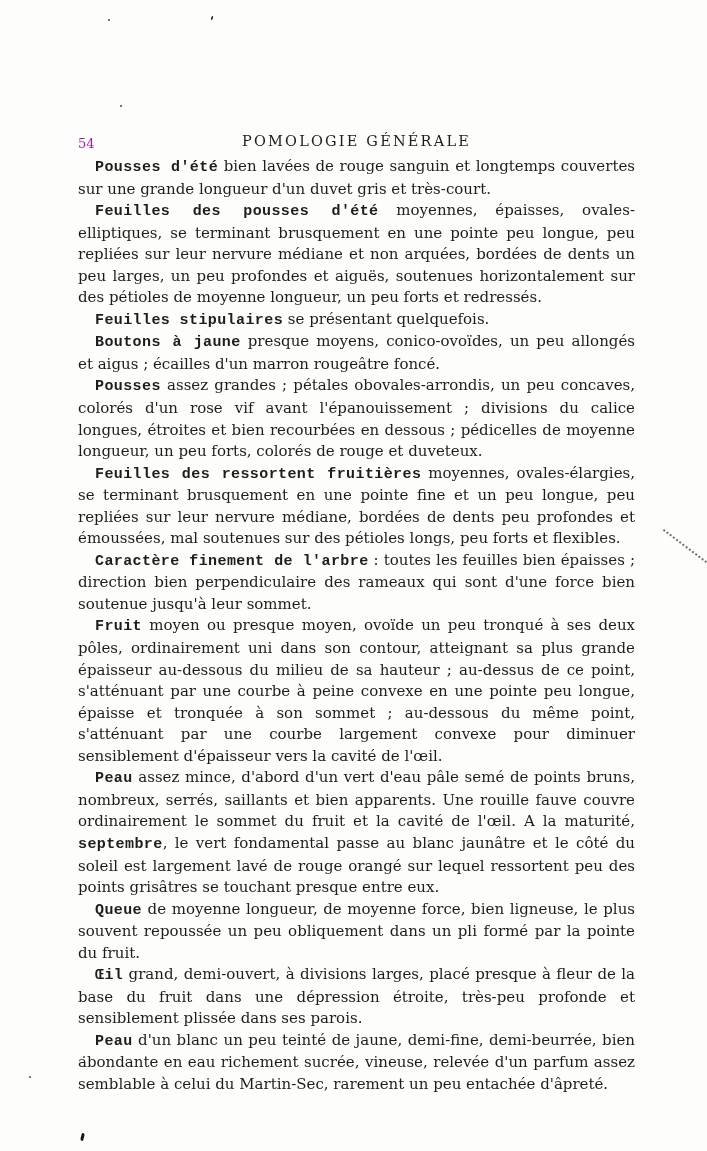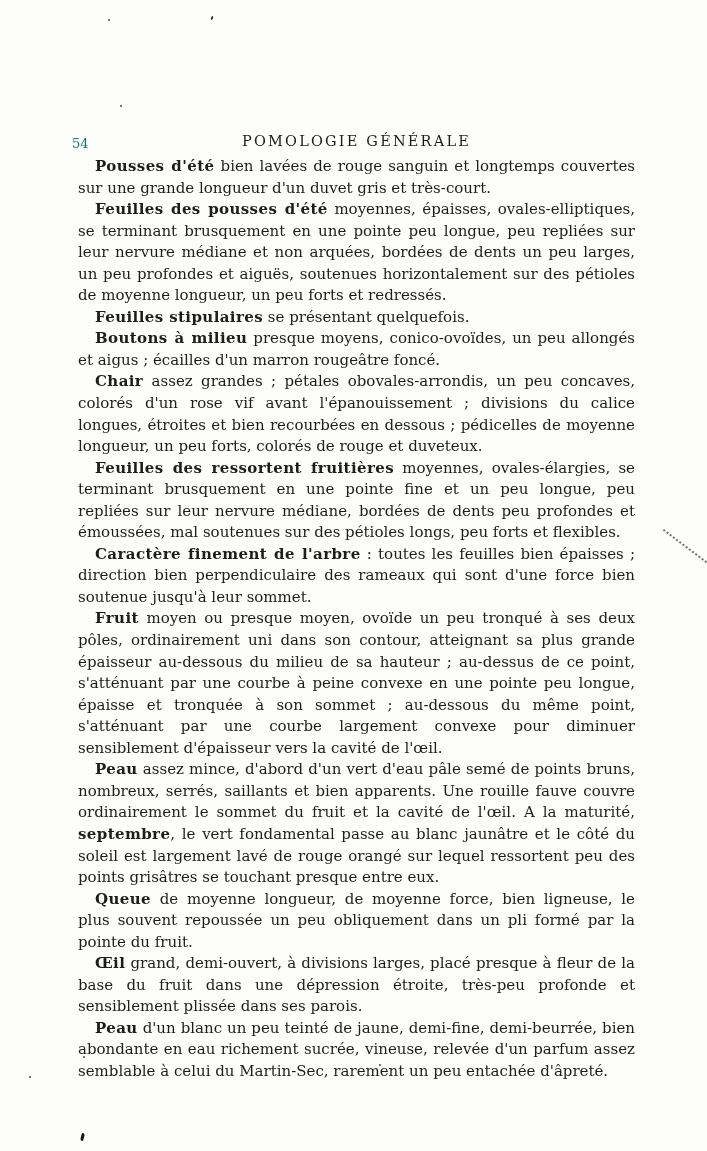--- a/index.html
+++ b/index.html
@@ -8,23 +8,23 @@
     background: #fdfdfc;
     position: relative;
     overflow: hidden;
     font-family: "DejaVu Serif", "Liberation Serif", serif;
   }
   .page {
     position: absolute; inset: 0;
   }
   .page-number {
     position: absolute;
-    left: 72px; top: 136px;
+    left: 78px; top: 136px;
     font-size: 13px;
-    color: #0f766e;
+    color: #a21caf;
   }
   .header-title {
     position: absolute;
     left: 78px; top: 133px; width: 557px;
     text-align: center;
     font-size: 14.5px;
     letter-spacing: 2.2px;
     color: #1d1d1d;
     white-space: nowrap;
   }
@@ -36,20 +36,21 @@
     text-align: justify;
     color: #1d1d1d;
   }
   .para {
     margin: 0;
     text-indent: 17px;
   }
   .lead {
     font-weight: bold;
     letter-spacing: 0.4px;
+    font-family: Liberation Mono, monospace;
   }
   
   .scratch {
     position: absolute;
     left: 664px; top: 529px;
     width: 54px; height: 0;
     border-top: 2px dotted #6f6f6f;
     transform: rotate(37deg);
     transform-origin: left top;
   }
@@ -79,22 +80,22 @@
 <div class="page">
 
   <div class="page-number">54</div>
 
   <div class="header-title">POMOLOGIE GÉNÉRALE</div>
 
   <div class="text-block">
       <p class="para"><span class="lead">Pousses d'été</span><span class="body-text"> bien lavées de rouge sanguin et longtemps couvertes sur une grande longueur d'un duvet gris et très-court.</span></p>
       <p class="para"><span class="lead">Feuilles des pousses d'été</span><span class="body-text"> moyennes, épaisses, ovales-elliptiques, se terminant brusquement en une pointe peu longue, peu repliées sur leur nervure médiane et non arquées, bordées de dents un peu larges, un peu profondes et aiguës, soutenues horizontalement sur des pétioles de moyenne longueur, un peu forts et redressés.</span></p>
       <p class="para"><span class="lead">Feuilles stipulaires</span><span class="body-text"> se présentant quelquefois.</span></p>
-      <p class="para"><span class="lead">Boutons à milieu</span><span class="body-text"> presque moyens, conico-ovoïdes, un peu allongés et aigus ; écailles d'un marron rougeâtre foncé.</span></p>
-      <p class="para"><span class="lead">Chair</span><span class="body-text"> assez grandes ; pétales obovales-arrondis, un peu concaves, colorés d'un rose vif avant l'épanouissement ; divisions du calice longues, étroites et bien recourbées en dessous ; pédicelles de moyenne longueur, un peu forts, colorés de rouge et duveteux.</span></p>
+      <p class="para"><span class="lead">Boutons à jaune</span><span class="body-text"> presque moyens, conico-ovoïdes, un peu allongés et aigus ; écailles d'un marron rougeâtre foncé.</span></p>
+      <p class="para"><span class="lead">Pousses</span><span class="body-text"> assez grandes ; pétales obovales-arrondis, un peu concaves, colorés d'un rose vif avant l'épanouissement ; divisions du calice longues, étroites et bien recourbées en dessous ; pédicelles de moyenne longueur, un peu forts, colorés de rouge et duveteux.</span></p>
       <p class="para"><span class="lead">Feuilles des ressortent fruitières</span><span class="body-text"> moyennes, ovales-élargies, se terminant brusquement en une pointe fine et un peu longue, peu repliées sur leur nervure médiane, bordées de dents peu profondes et émoussées, mal soutenues sur des pétioles longs, peu forts et flexibles.</span></p>
       <p class="para"><span class="lead">Caractère finement de l'arbre</span><span class="body-text"> : toutes les feuilles bien épaisses ; direction bien perpendiculaire des rameaux qui sont d'une force bien soutenue jusqu'à leur sommet.</span></p>
       <p class="para"><span class="lead">Fruit</span><span class="body-text"> moyen ou presque moyen, ovoïde un peu tronqué à ses deux pôles, ordinairement uni dans son contour, atteignant sa plus grande épaisseur au-dessous du milieu de sa hauteur ; au-dessus de ce point, s'atténuant par une courbe à peine convexe en une pointe peu longue, épaisse et tronquée à son sommet ; au-dessous du même point, s'atténuant par une courbe largement convexe pour diminuer sensiblement d'épaisseur vers la cavité de l'œil.</span></p>
       <p class="para"><span class="lead">Peau</span><span class="body-text"> assez mince, d'abord d'un vert d'eau pâle semé de points bruns, nombreux, serrés, saillants et bien apparents. Une rouille fauve couvre ordinairement le sommet du fruit et la cavité de l'œil. A la maturité, </span><span class="lead">septembre</span><span class="body-text">, le vert fondamental passe au blanc jaunâtre et le côté du soleil est largement lavé de rouge orangé sur lequel ressortent peu des points grisâtres se touchant presque entre eux.</span></p>
       <p class="para"><span class="lead">Queue</span><span class="body-text"> de moyenne longueur, de moyenne force, bien ligneuse, le plus souvent repoussée un peu obliquement dans un pli formé par la pointe du fruit.</span></p>
       <p class="para"><span class="lead">Œil</span><span class="body-text"> grand, demi-ouvert, à divisions larges, placé presque à fleur de la base du fruit dans une dépression étroite, très-peu profonde et sensiblement plissée dans ses parois.</span></p>
       <p class="para"><span class="lead">Peau</span><span class="body-text"> d'un blanc un peu teinté de jaune, demi-fine, demi-beurrée, bien abondante en eau richement sucrée, vineuse, relevée d'un parfum assez semblable à celui du Martin-Sec, rarement un peu entachée d'âpreté.</span></p>
     </div>
 
   <div class="scratch"></div>

